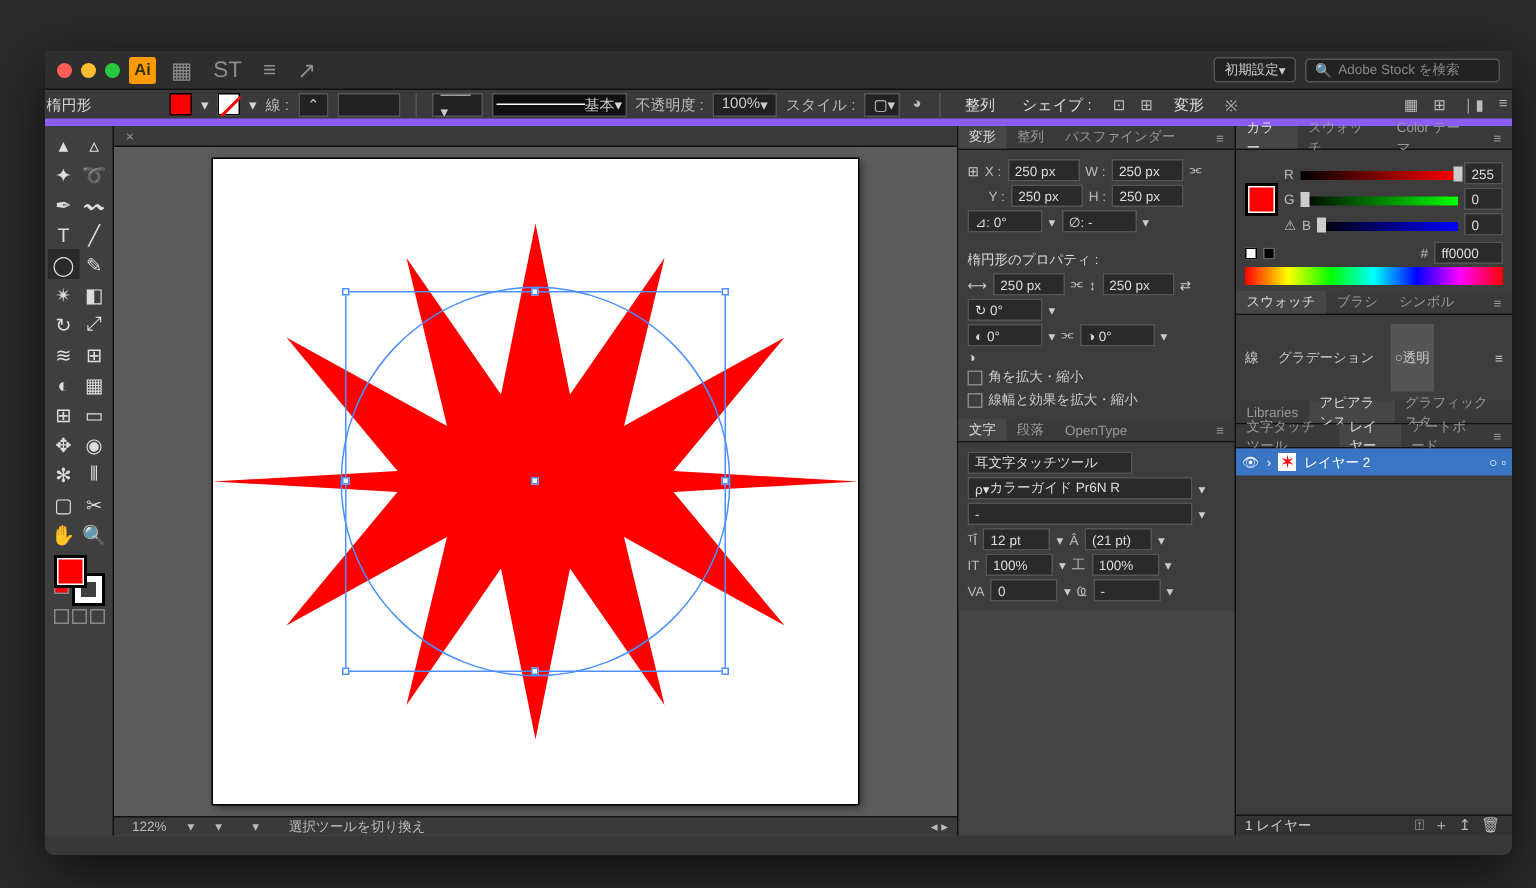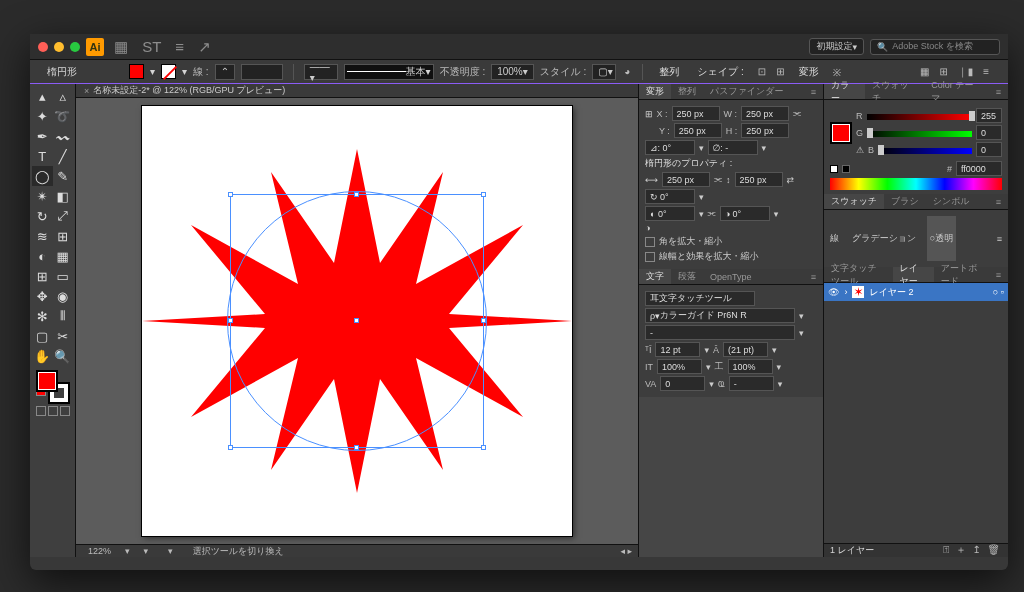--- a/index.html
+++ b/index.html
@@ -11,21 +11,21 @@
   .titlebar{height:26px;background:#2e2e2e;border-bottom:1px solid #111;display:flex;align-items:center;gap:6px;padding:0 8px;}
   .dot{width:10px;height:10px;border-radius:50%;}
   .red{background:#ff5f57}.yellow{background:#ffbd2e}.green{background:#28c940}
   .ai-logo{width:18px;height:18px;background:#ff9a00;border-radius:2px;font-weight:700;color:#331;font-size:11px;display:flex;align-items:center;justify-content:center}
   .sp{flex:1}
   .titlebtn{background:none;border:0;color:var(--muted);font-size:15px;padding:0 4px}
   .searchbox{background:#222;border:1px solid #555;border-radius:3px;height:16px;width:130px;color:#888;padding:0 6px;display:flex;align-items:center;gap:4px;font-size:9px}
   .dd{background:#222;border:1px solid #555;border-radius:3px;height:17px;color:#ccc;padding:0 6px;display:flex;align-items:center;font-size:9px}
 
   
-  .controlbar{height:24px;background:#3a3a3a;border-bottom:1px solid #8b5cf6;display:flex;align-items:center;gap:6px;padding:0 17px;font-size:10px}
+  .controlbar{height:24px;background:#3a3a3a;border-bottom:5px solid #8b5cf6;display:flex;align-items:center;gap:6px;padding:0 1px;font-size:10px}
   .swatch{width:15px;height:15px;border:1px solid #000}
   .swatch.fill{background:#f00}
   .swatch.none{background:#fff;position:relative}
   .swatch.none::after{content:"";position:absolute;left:-1px;top:50%;width:18px;height:2px;background:#f00;transform:rotate(-45deg)}
   .sep{width:1px;height:16px;background:#555;margin:0 4px}
   .ctl-dd{background:#222;border:1px solid #555;height:16px;padding:0 5px;display:flex;align-items:center;color:#ccc}
   .strokebox{width:90px;height:16px;background:#101010;border:1px solid #555;display:flex;align-items:center;padding:0 2px}
   .strokebox .line{flex:1;height:1px;background:#fff}
   .txtbtn{padding:0 6px;color:#ddd;}
 
@@ -166,21 +166,20 @@
       <div class="mini">
           <div></div>
           <div></div>
           <div></div>
         </div>
     </div>
 
     <div class="doc">
       <div class="doctab">
           <span class="x">×</span> 
-          <span>名称未設定-2* @ 122% (RGB/GPU プレビュー)</span>
         </div>
       <div class="canvaswrap">
         <div class="artboard">
           <svg class="starsvg" viewBox="0 0 430 430">
             <polygon fill="#ff0000" points="215,43 238,157 301,66 274,178 381,119 307,208 430,215 307,222 381,311 274,252 301,364 238,273 215,387 192,273 129,364 156,252 49,311 123,222 0,215 123,208 49,119 156,178 129,66 192,157"></polygon>
           </svg>
           <div class="circle"></div>
           <div class="selbox">
             <span class="handle" style="left:-3px;top:-3px"></span>
               <span class="handle" style="left:50%;top:-3px;margin-left:-3px"></span>
@@ -225,21 +224,21 @@
               <span style="width:10px"></span>
             <span class="lbl">Y :</span>
               <div class="inp" style="width:48px">250 px</div>
             <span class="lbl">H :</span>
               <div class="inp" style="width:48px">250 px</div>
           </div>
           <div class="row">
             <div class="inp" style="width:50px">⊿: 0°</div>▾
             <div class="inp" style="width:50px">∅: -</div>▾
           </div>
-          <div class="row" style="margin-top:2px;color:#ddd">楕円形のプロパティ :</div>
+          <div class="row" style="margin-top:12px;color:#ddd">楕円形のプロパティ :</div>
           <div class="row">⟷<div class="inp" style="width:48px">250 px</div><span>⫘</span>↕<div class="inp" style="width:48px">250 px</div><span>⇄</span></div>
           <div class="row"><div class="inp" style="width:50px">↻ 0°</div>▾</div>
           <div class="row"><div class="inp" style="width:50px">◐ 0°</div>▾ <span>⫘</span><div class="inp" style="width:50px">◑ 0°</div>▾</div>
           <div class="row">◑</div>
           <div class="row">
               <span class="chk"></span>
               <span>角を拡大・縮小</span>
             </div>
           <div class="row">
               <span class="chk"></span>
@@ -324,20 +323,25 @@
             <div>ブラシ</div>
             <div>シンボル</div>
             <span class="sp"></span>
             <div>≡</div>
         </div>
         <div class="pbody">
           <div class="row"><span>線</span>&nbsp;&nbsp;<span>グラデーション</span>&nbsp;<span style="background:#555;padding:16px 3px">○<span>透明</span></span><span class="sp"></span>≡</div>
         </div>
 
         <div class="tabs">
+          <div>Libraries</div>
+            <div class="active">アピアランス</div>
+            <div>グラフィックスタ…</div>
+        </div>
+        <div class="tabs">
           <div>文字タッチツール</div>
             <div class="active">レイヤー</div>
             <div>アートボード</div>
             <span class="sp"></span>
             <div>≡</div>
         </div>
         <div class="pbody" style="padding:0;flex:1">
           <div class="layerrow">
             <span>👁</span>
               <span>›</span>

